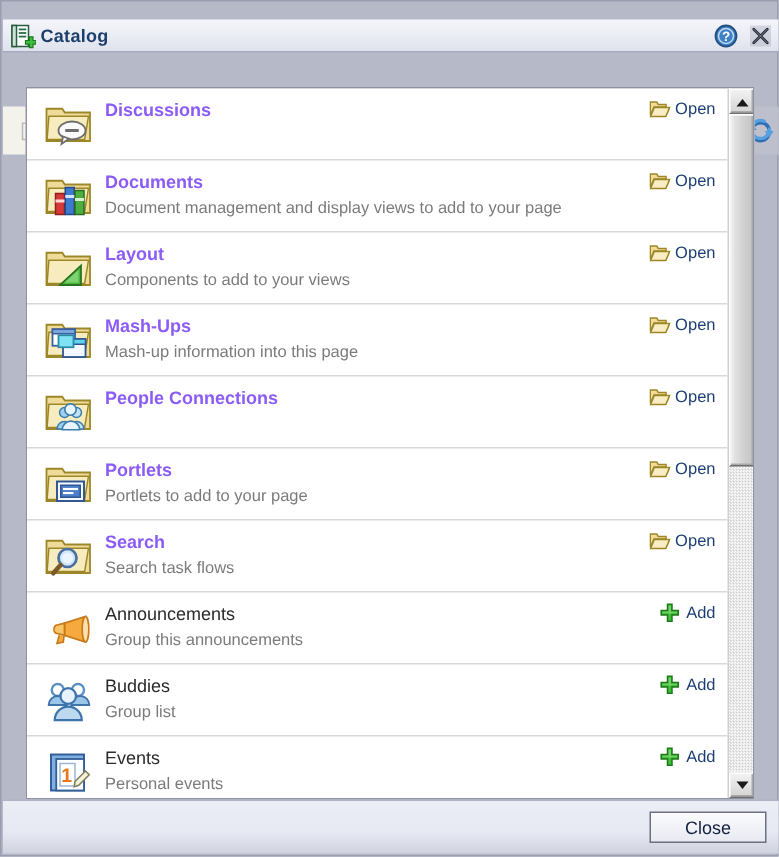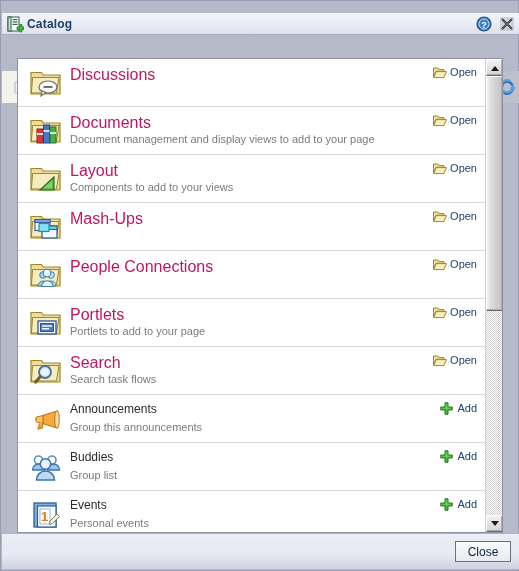--- a/index.html
+++ b/index.html
@@ -101,21 +101,21 @@
     position:relative;height:48px;
     border-bottom:1px solid #d9d9d9;
     box-sizing:border-box;
   }
   .row:last-child{border-bottom:none;}
   .row-icon{
     position:absolute;left:12px;top:8px;width:32px;height:32px;
   }
   .row-title{
     position:absolute;left:52px;top:7px;
-    font-size:16px;font-weight:normal;color:#be185d;
+    font-size:12px;font-weight:bold;color:#8b5cf6;
     cursor:pointer;
   }
   .row-title.plain{
     font-weight:normal;color:#2b2b2b;cursor:default;font-size:12px;
   }
   .row-desc{
     position:absolute;left:52px;top:26px;
     font-size:11px;color:#7b7b7b;
   }
   .row-action{
@@ -162,21 +162,21 @@
   }
 
   
   .footer{
     position:absolute;left:1px;bottom:1px;width:517px;height:36px;
     background:linear-gradient(to bottom,#eceef6 0%,#e6e8f2 60%,#cfd2de 100%);
     border-top:1px solid #b0b3c3;
     box-sizing:border-box;
   }
   .close-btn{
-    position:absolute;right:8px;top:7px;width:56px;height:21px;
+    position:absolute;right:8px;top:7px;width:78px;height:21px;
     background:linear-gradient(to bottom,#fbfbfd,#e8eaf2);
     border:1px solid #6d7080;
     box-sizing:border-box;
     font-family:"Liberation Sans",sans-serif;font-size:12px;color:#11223f;
     cursor:pointer;
     display:flex;align-items:center;justify-content:center;
   }
 </style>
 </head>
 <body>
@@ -308,20 +308,21 @@
           <span class="row-icon"><svg width="32" height="32" viewBox="0 0 32 32">
               <path d="M1 5.5 L11.5 5.5 L13.2 8 L30 8 L30 27 L1 27 Z" fill="#efdc9a" stroke="#9d8729" stroke-width="1.2"></path>
               <path d="M2.6 10.5 L29 10.5 L26.4 26 L1.4 26 Z" fill="#f7ecbe" stroke="#9d8729" stroke-width="1"></path>
               <rect x="5" y="8.5" width="15" height="11" fill="#ffffff" stroke="#3a5f9e" stroke-width="1.2"></rect>
               <rect x="5" y="8.5" width="15" height="3" fill="#7aa6dd" stroke="#3a5f9e" stroke-width="1"></rect>
               <rect x="12" y="15" width="15" height="12" fill="#f2f8ff" stroke="#2f5594" stroke-width="1.2"></rect>
               <rect x="12" y="15" width="15" height="3.5" fill="#5fd2ee" stroke="#2f5594" stroke-width="1"></rect>
               <rect x="9" y="12.5" width="10" height="8" fill="#7fe3f5" stroke="#2b8ca8" stroke-width="1.2"></rect>
             </svg></span>
           <span class="row-title">Mash-Ups</span>
+          <span class="row-desc">Mash-up information into this page</span>
           <span class="row-action"><span class="act-icon"><svg width="14" height="13" viewBox="0 0 14 13">
                 <path d="M0.5 2 L4.8 2 L5.9 3.6 L11 3.6 L11 5.4 L3 5.4 L0.5 11 Z" fill="#f0dc97" stroke="#9d8729" stroke-width="1"></path>
                 <path d="M3.2 5.6 L13.5 5.6 L10.9 11.6 L0.7 11.6 Z" fill="#f8eec2" stroke="#9d8729" stroke-width="1"></path>
               </svg></span><span>Open</span></span>
         </div>
         <div class="row">
           <span class="row-icon"><svg width="32" height="32" viewBox="0 0 32 32">
               <path d="M1 5.5 L11.5 5.5 L13.2 8 L30 8 L30 27 L1 27 Z" fill="#efdc9a" stroke="#9d8729" stroke-width="1.2"></path>
               <path d="M2.6 10.5 L29 10.5 L26.4 26 L1.4 26 Z" fill="#f7ecbe" stroke="#9d8729" stroke-width="1"></path>
               <circle cx="13" cy="16" r="3.3" fill="#9fd0ef" stroke="#3d7fae" stroke-width="1"></circle>

